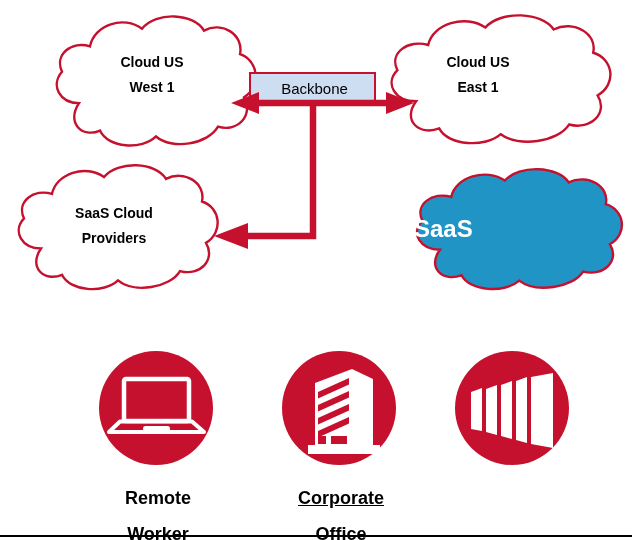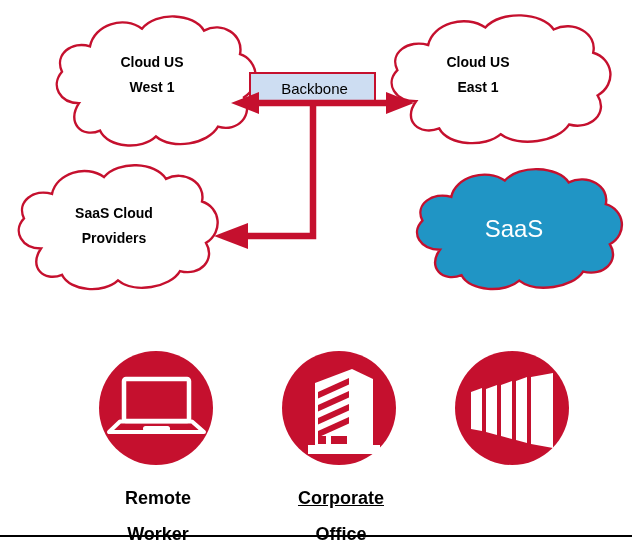--- a/index.html
+++ b/index.html
@@ -28,22 +28,22 @@
     position:absolute;text-align:center;white-space:pre-line;
     font-weight:bold;line-height:25px;font-size:14px;
   }
   .label-cloud{width:200px;}
   .label-backbone{
     position:absolute;left:250px;top:73px;width:105px;height:30px;
     display:flex;align-items:center;justify-content:center;
     font-size:15px;font-weight:normal;white-space:nowrap;margin-left:12px;
   }
   .label-saas{
-    position:absolute;left:414px;top:215px;width:200px;text-align:center;
-    color:#fff;font-weight:normal;font-size:24px;
+    position:absolute;left:414px;top:215px;width:200px;text-align:left;
+    color:#fff;font-weight:bold;font-size:24px;
   }
   .label-endpoint{
     position:absolute;text-align:center;white-space:pre-line;
     font-weight:bold;font-size:18px;line-height:36px;width:170px;
   }
   .bottom-rule{
     position:absolute;left:0;top:535px;width:632px;height:2.4px;
     background:var(--bottom-rule);
   }
 </style>

